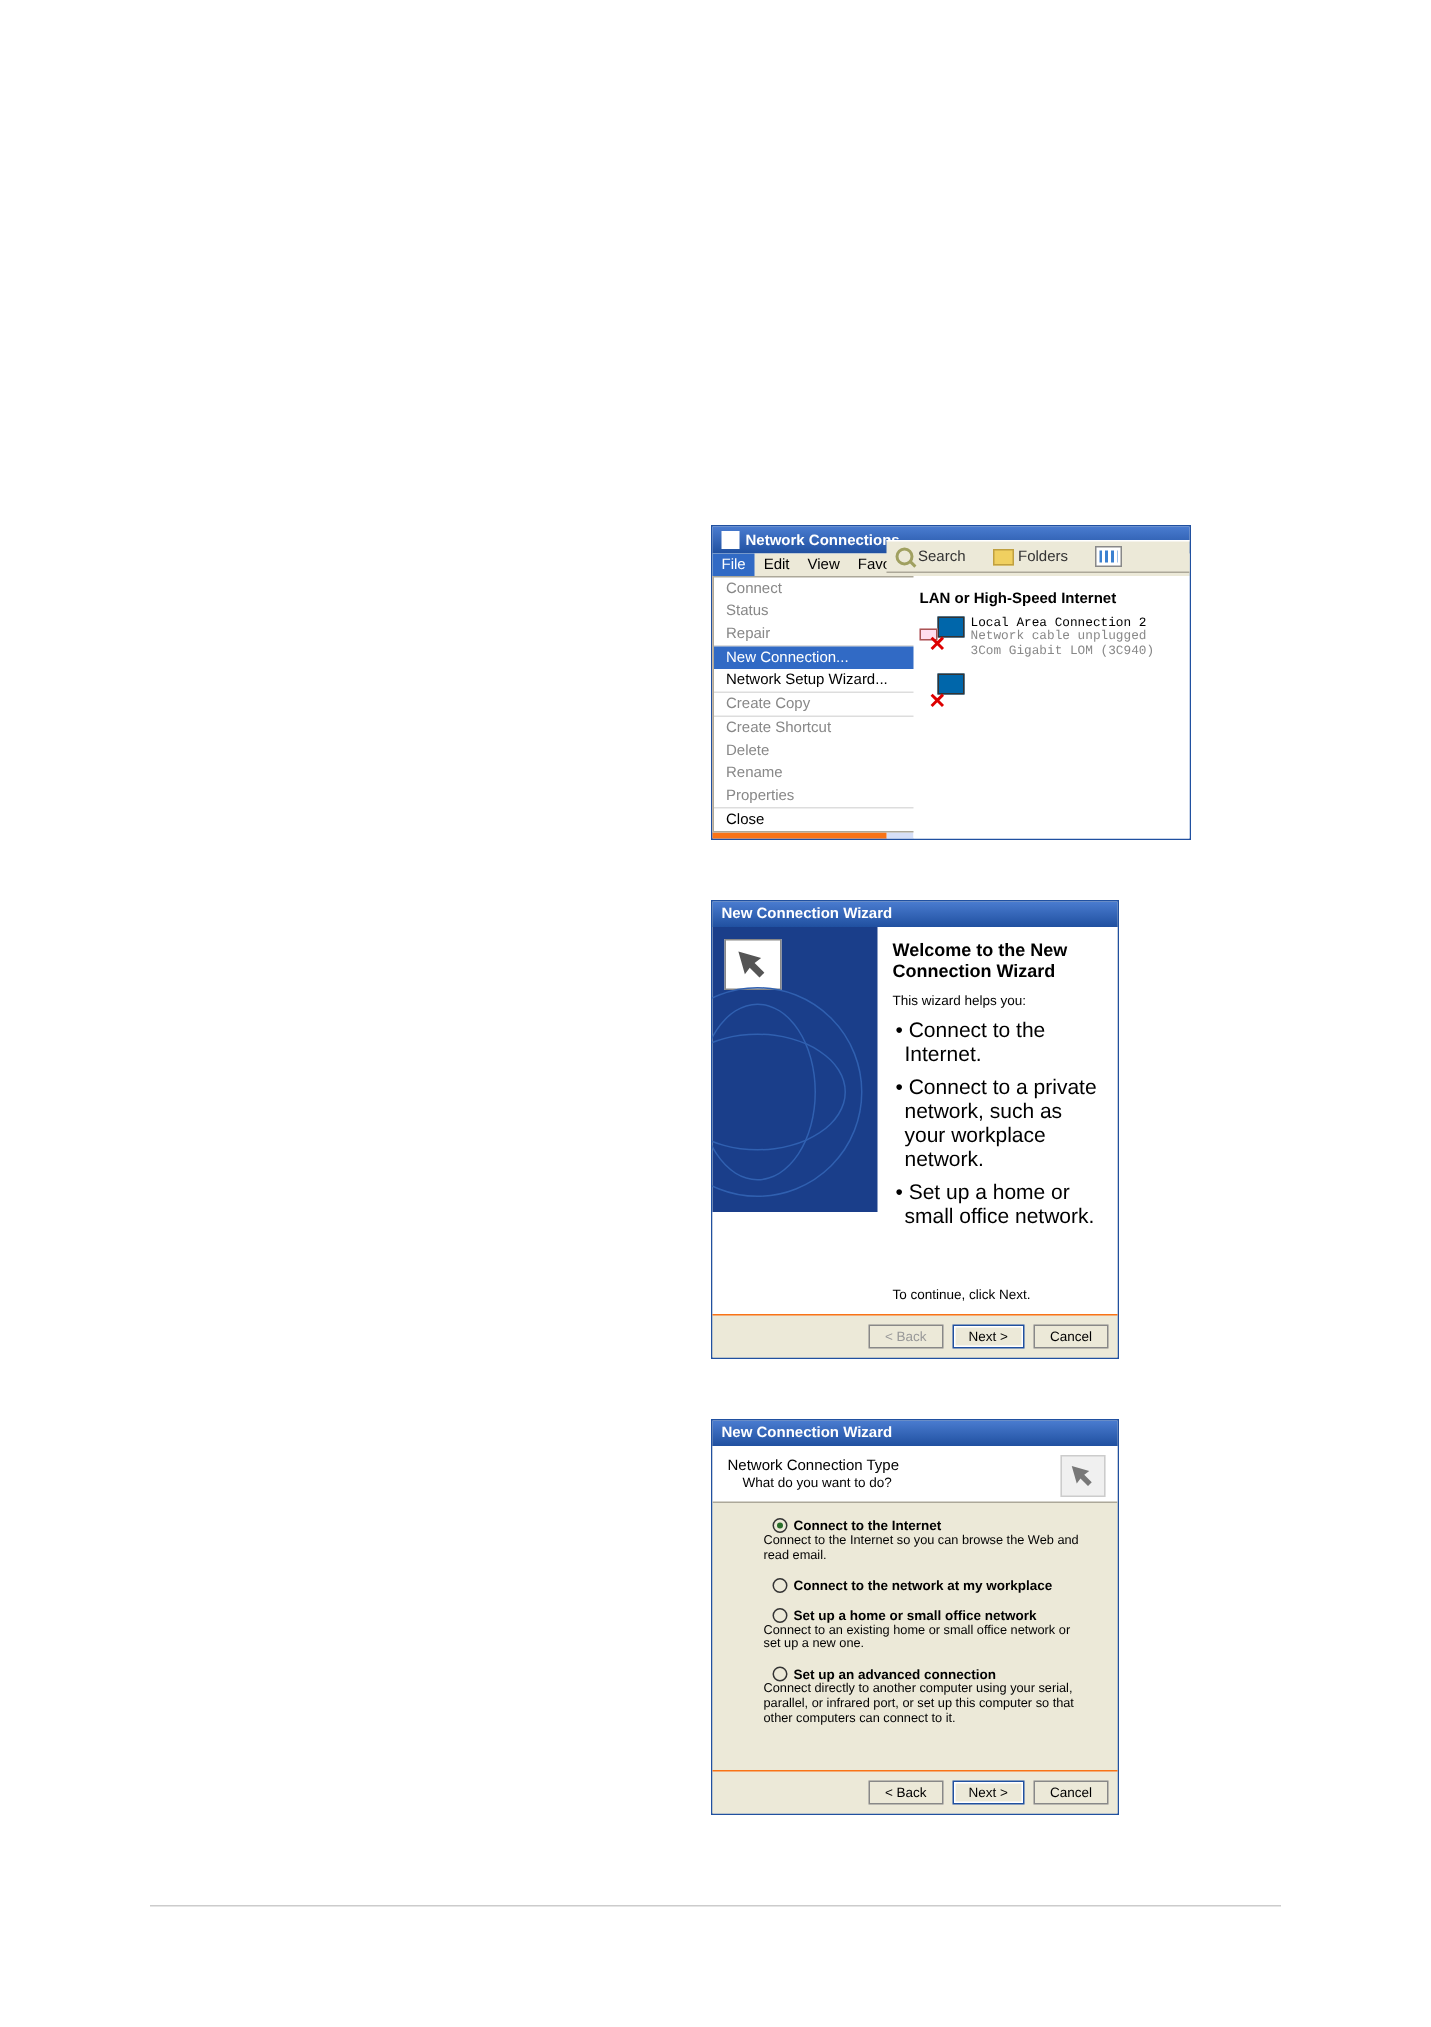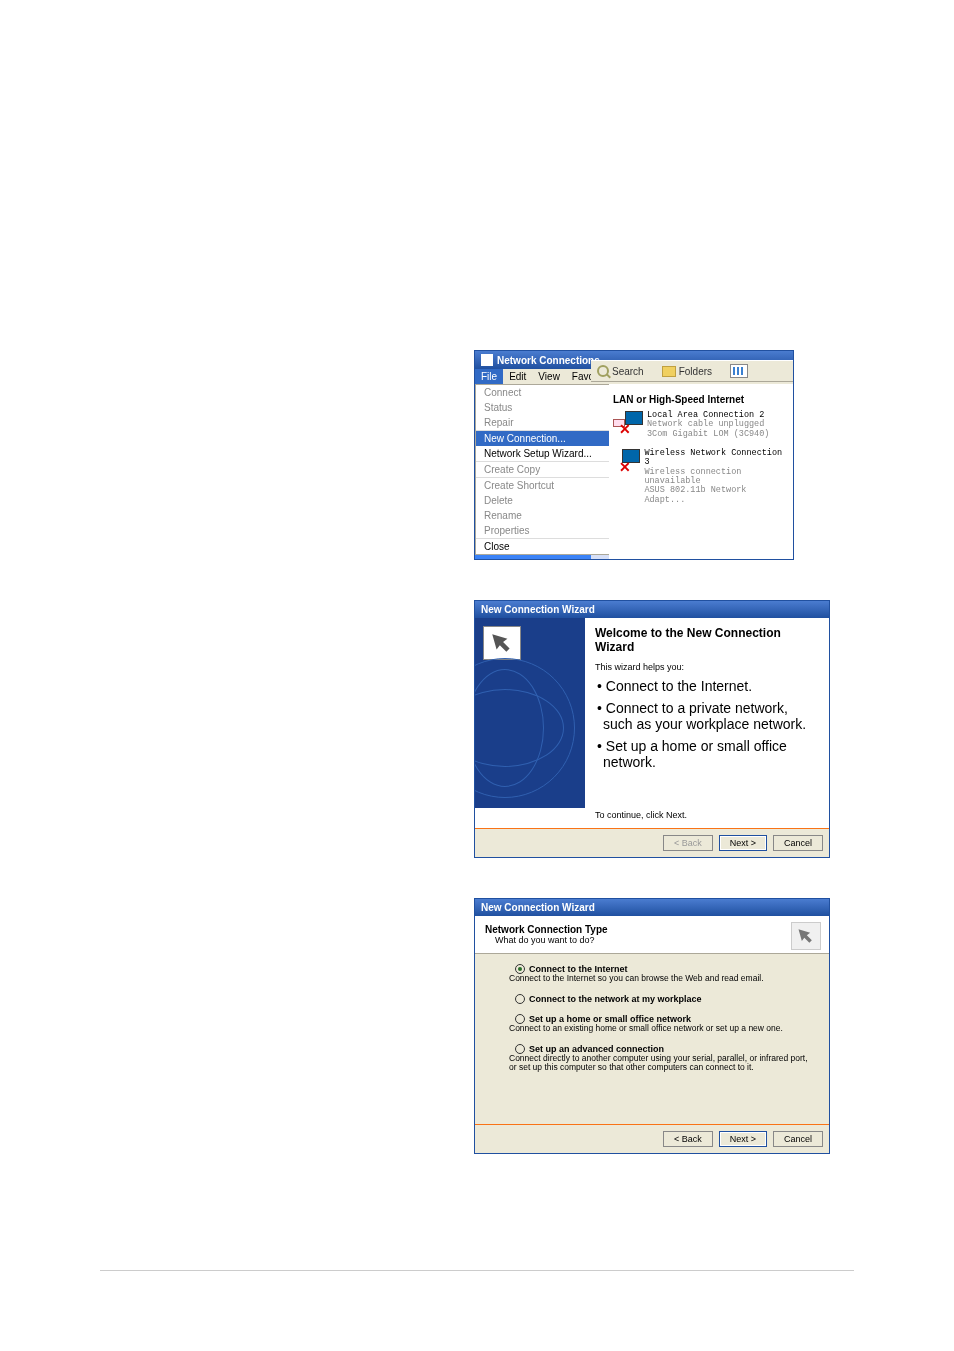--- a/index.html
+++ b/index.html
@@ -19,58 +19,58 @@
   .toolbar .mag::after { content: ''; position: absolute; width: 5px; height: 2px; background: #a0a060; bottom: -2px; right: -4px; transform: rotate(45deg); }
   .toolbar .fld { width: 14px; height: 11px; background: #f0d060; border: 1px solid #c0a040; }
   .toolbar .viewb { width: 18px; height: 14px; border: 1px solid #888; background: #fff; position: relative; }
   .toolbar .viewb::before { content: ''; position: absolute; inset: 2px; background: repeating-linear-gradient(90deg,#3a80d0 0,#3a80d0 2px,#fff 2px,#fff 4px); }
   .win1body { display: flex; }
   .dropdown { width: 140px; background: #fff; border: 1px solid #aca899; margin: 0 0 4px 0; }
   .dropdown .di { padding: 2px 8px; color: #888; font-size: 10px; }
   .dropdown .di.sep { border-top: 1px solid #ddd; }
   .dropdown .di.sel { background: #316ac5; color: #fff; }
   .dropdown .di.en { color: #000; }
-  .leftcol { width: 116px; background: #3b82f6; position: relative; }
+  .leftcol { width: 116px; background: #f97316; position: relative; }
   .rightcol { flex: 1; background: #fff; padding: 4px; }
   .rightcol .grouphead { font-weight: bold; color: #000; margin: 2px 0 6px 0; }
   .conn { display: flex; gap: 4px; margin: 4px 0 10px 0; }
   .conn .ic { width: 30px; height: 26px; position: relative; }
   .conn .ic .mon { width: 18px; height: 14px; background: #06a; border: 1px solid #333; position: absolute; right: 0; top: 0; }
   .conn .ic .lbl { width: 12px; height: 8px; background: #fde; border: 1px solid #a55; position: absolute; left: 0; top: 8px; }
   .conn .ic .x { color: #d00; font-weight: bold; font-size: 14px; position: absolute; left: 6px; top: 10px; }
   .conn .txt { font-size: 8.5px; color: #333; line-height: 1.1; font-family: Liberation Mono, monospace; }
   .conn .txt .l1 { color: #000; }
   .conn .txt .l2 { color: #888; }
   .conn.sm { margin-bottom: 0; }
   .chevcol { width: 18px; background: #d6dff7; display: flex; flex-direction: column; align-items: center; justify-content: flex-start; padding-top: 20px; gap: 40px; }
   .chev { width: 14px; height: 14px; background: #fff; border-radius: 50%; display: flex; align-items: center; justify-content: center; color: #4a7cd0; font-size: 8px; border: 1px solid #a0b8e0; }
 
   
-  .wiz { border: 1px solid #2050a0; width: 356px; background: #ece9d8; }
+  .wiz { border: 1px solid #2050a0; width: 272px; background: #ece9d8; }
   .wiztitle { background: linear-gradient(#4a7cd0, #2050a0); color: #fff; padding: 3px 6px; font-size: 10px; font-weight: bold; }
   .wizbody1 { display: flex; background: #fff; }
   .wizleft { width: 110px; height: 190px; background: #1a3e8a; position: relative; overflow: hidden; }
   .wizleft .globe { width: 140px; height: 140px; border: 1px solid #3060b0; border-radius: 50%; position: absolute; left: -40px; top: 40px; }
   .wizleft .globe::before, .wizleft .globe::after { content: ''; position: absolute; border: 1px solid #3060b0; border-radius: 50%; }
   .wizleft .globe::before { inset: 10px 30px; }
   .wizleft .globe::after { inset: 30px 10px; }
   .wizleft .wicon { position: absolute; top: 8px; left: 8px; width: 38px; height: 34px; background: #fff; border: 1px solid #888; display: flex; align-items: center; justify-content: center; }
   .wizleft .wicon svg { width: 26px; height: 26px; }
   .wizright { flex: 1; padding: 8px 10px; }
   .wizright h2 { font-size: 12px; font-weight: bold; margin-bottom: 8px; }
   .wizright .intro { font-size: 9px; margin-bottom: 6px; }
   .wizright .bul { font-size: 14px; padding-left: 8px; text-indent: -6px; margin-bottom: 6px; }
   .wizright .cont { font-size: 9px; margin-top: 40px; }
   .wizbtns { display: flex; justify-content: flex-end; gap: 6px; padding: 6px; background: #ece9d8; border-top: 1px solid #f97316; }
   .wbtn { font-size: 9px; padding: 2px 10px; border: 1px solid #888; background: #ece9d8; min-width: 46px; text-align: center; }
   .wbtn.dis { color: #999; }
   .wbtn.def { border: 1px solid #2050a0; box-shadow: inset 0 0 0 1px #fff; }
 
   .wizhead { background: #fff; padding: 8px 10px; position: relative; border-bottom: 1px solid #aca899; }
-  .wizhead .h1 { font-weight: bold; font-size: 10px; }
+  .wizhead .h1 { font-weight: normal; font-size: 10px; }
   .wizhead .h2 { font-size: 9px; padding-left: 10px; }
   .wizhead .hicon { position: absolute; right: 8px; top: 6px; width: 30px; height: 28px; background: #f0f0f0; border: 1px solid #ccc; display: flex; align-items: center; justify-content: center; }
   .wizhead .hicon svg { width: 20px; height: 20px; }
   .wizbody2 { background: #ece9d8; padding: 10px 20px 20px 20px; min-height: 170px; }
   .opt { margin-bottom: 10px; }
   .opt .row1 { display: flex; align-items: center; gap: 4px; margin-left: 20px; }
   .opt .radio { width: 10px; height: 10px; border: 1px solid #333; border-radius: 50%; display: inline-flex; align-items: center; justify-content: center; }
   .opt .radio.chk::after { content: ''; width: 4px; height: 4px; background: #2a6e2a; border-radius: 50%; }
   .opt .olabel { font-weight: bold; font-size: 9px; }
   .opt .odesc { font-size: 8.5px; padding-left: 14px; line-height: 1.15; }
@@ -141,25 +141,20 @@
             <div class="l1">Local Area Connection 2</div>
             <div class="l2">Network cable unplugged</div>
             <div class="l2">3Com Gigabit LOM (3C940)</div>
           </div>
         </div>
         <div class="conn sm">
           <div class="ic">
             <span class="mon"></span>
               <span class="x">✕</span>
           </div>
-          <div class="txt">
-            <div class="l1">Wireless Network Connection 3</div>
-            <div class="l2">Wireless connection unavailable</div>
-            <div class="l2">ASUS 802.11b Network Adapt...</div>
-          </div>
         </div>
       </div>
     </div>
   </div>
 
   <div class="wiz">
     <div class="wiztitle">New Connection Wizard</div>
     <div class="wizbody1">
       <div class="wizleft">
         <div class="wicon">

